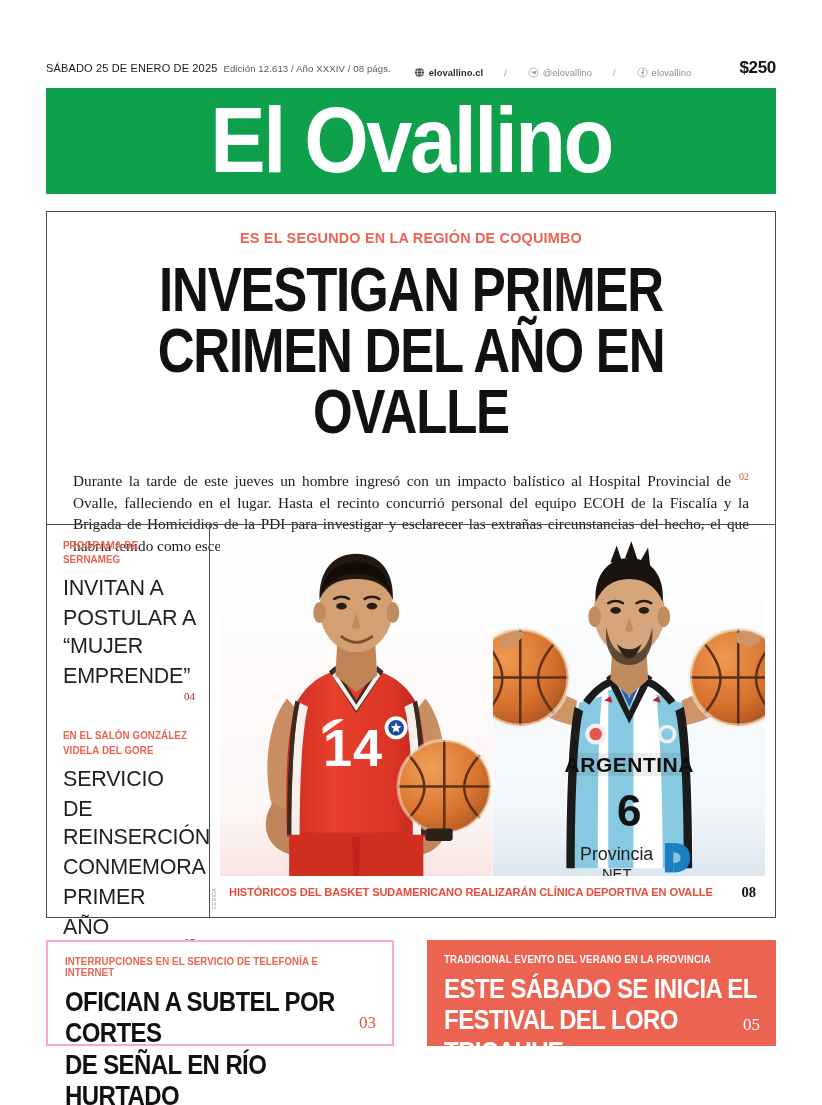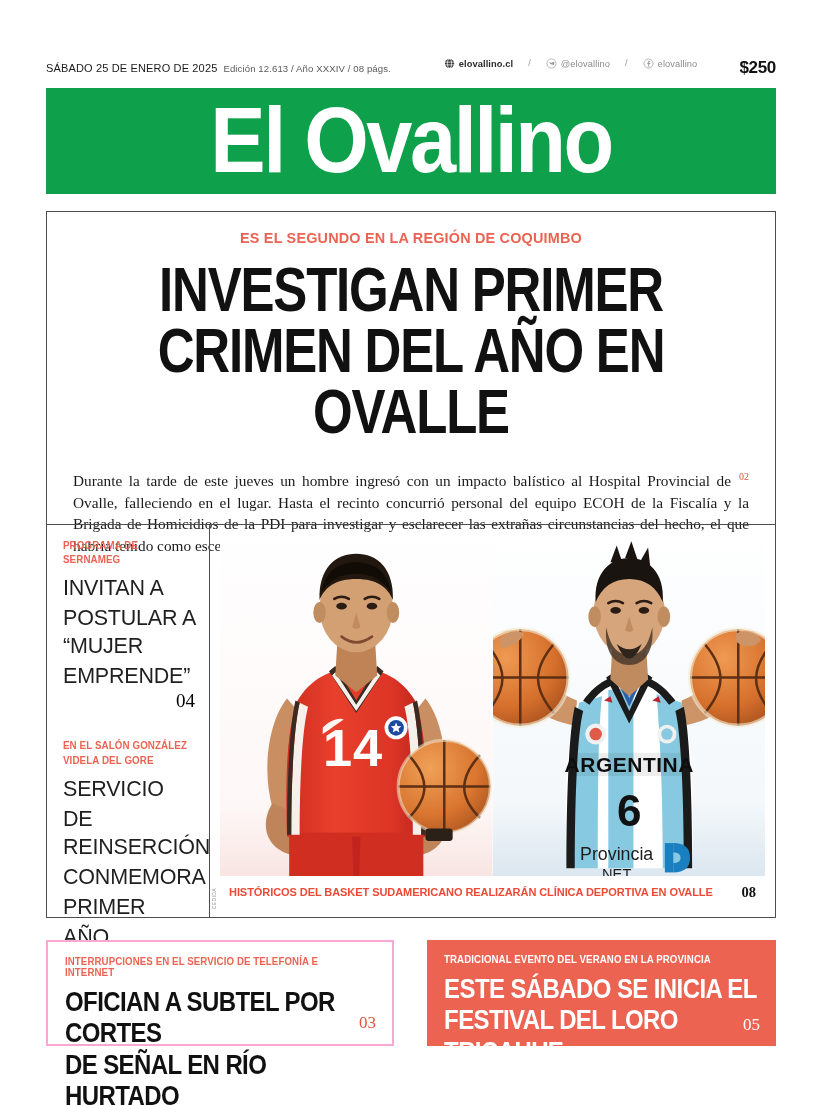--- a/index.html
+++ b/index.html
@@ -50,22 +50,22 @@
     color: #1a1a1a;
   }
   .issue-meta {
     font-size: 9.6px;
     font-weight: normal;
     color: #5a5a5a;
     letter-spacing: 0.1px;
   }
   .topbar-right {
     display: flex;
-    align-items: flex-start;
-    gap: 13px;
+    align-items: flex-end;
+    gap: 19px;
     white-space: nowrap;
   }
   .social-group {
     display: flex;
     align-items: center;
     gap: 4px;
   }
   .social-sep {
     color: #9a9a9a;
     font-size: 9px;
@@ -208,23 +208,23 @@
     font-weight: normal;
     line-height: 1.29;
     color: #1f1f1f;
     letter-spacing: -0.2px;
     margin-top: 7px;
     transform: scaleY(1.06);
     transform-origin: top left;
     font-family: "Liberation Sans", sans-serif;
   }
   .side-pagenum {
-    color: #000000;
+    color: #b91c1c;
     font-family: "Liberation Serif", serif;
-    font-size: 19px;
+    font-size: 11px;
     text-align: right;
     margin-top: 5px;
   }
   .side-divider {
     height: 1px;
     background: #8a8a8a;
     margin: 13px 2px 14px 2px;
   }
 
   .photoarea {

